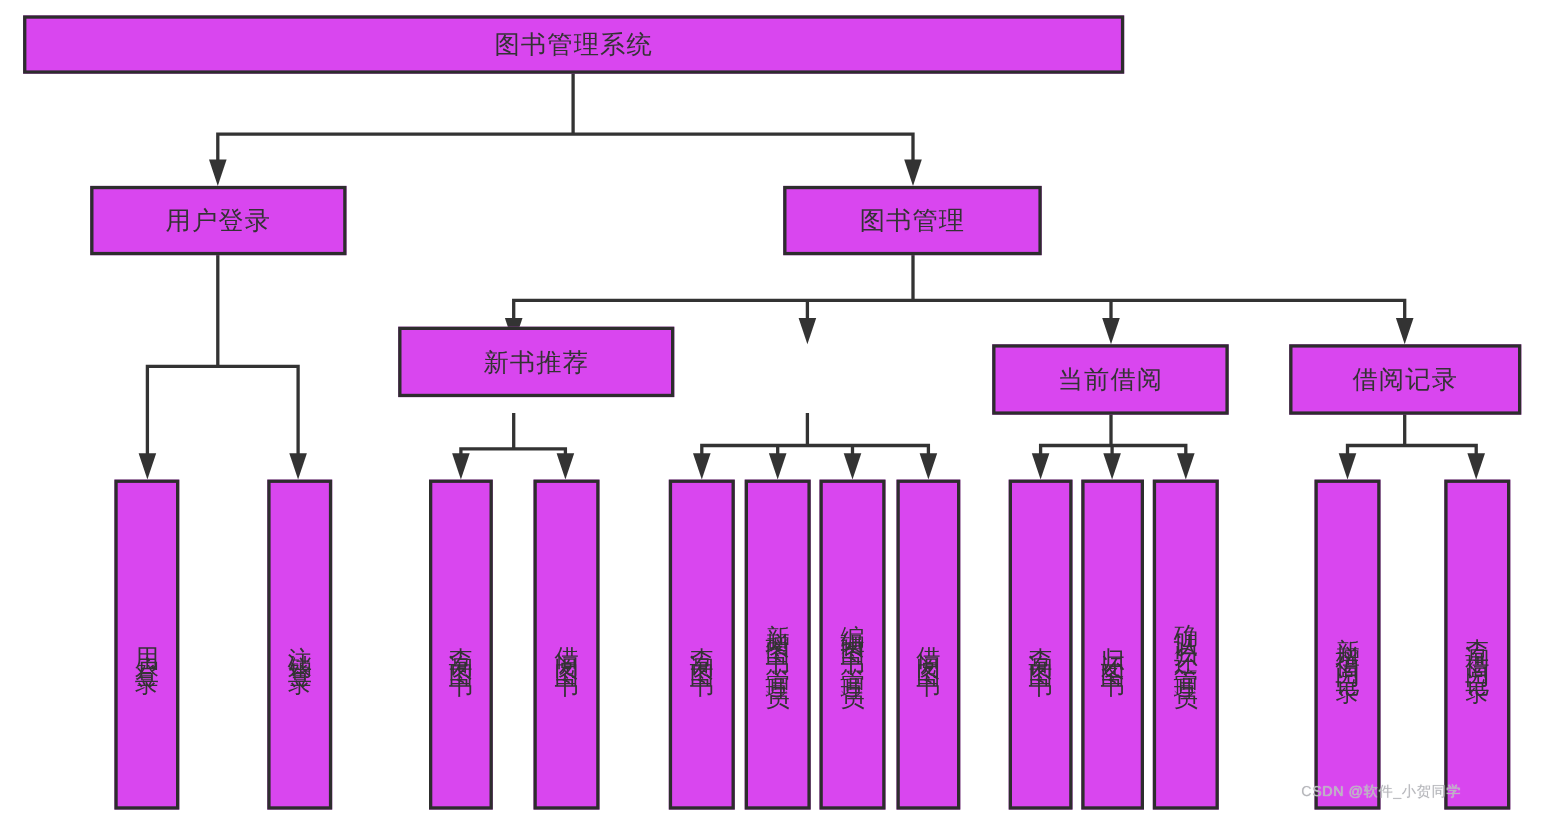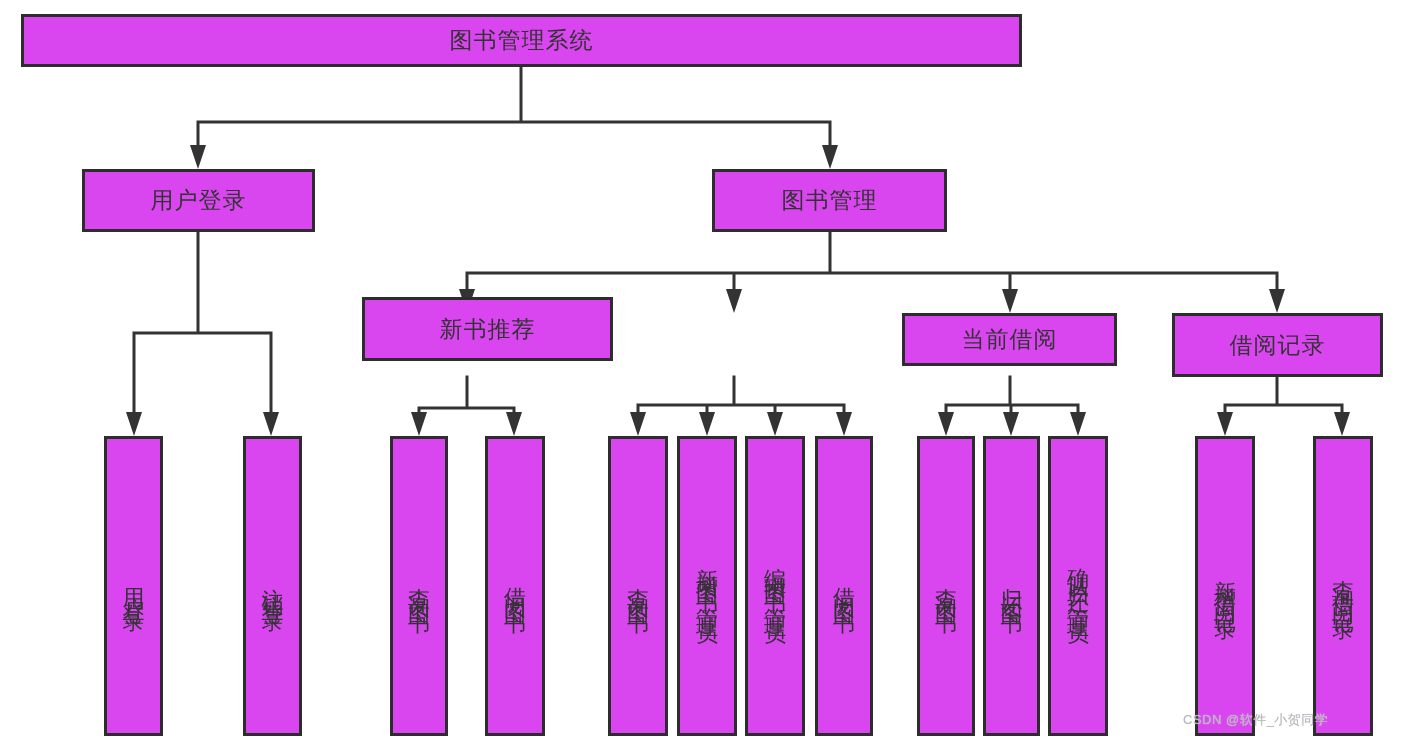--- a/index.html
+++ b/index.html
@@ -89,21 +89,21 @@
   <div class="box" style="left:82px;top:169px;width:233px;height:63px">
     <span class="lbl">用户登录</span>
   </div>
   <div class="box" style="left:712px;top:169px;width:235px;height:63px">
     <span class="lbl">图书管理</span>
   </div>
 
   <div class="box" style="left:362px;top:297px;width:251px;height:64px">
     <span class="lbl">新书推荐</span>
   </div>
-  <div class="box" style="left:902px;top:313px;width:215px;height:53px">
+  <div class="box" style="left:902px;top:313px;width:215px;height:64px">
     <span class="lbl">当前借阅</span>
   </div>
   <div class="box" style="left:1172px;top:313px;width:211px;height:64px">
     <span class="lbl">借阅记录</span>
   </div>
 
   <div class="box vert" style="left:104px;top:436px;width:59px;height:300px">
     <span class="lbl">用户登录</span>
   </div>
   <div class="box vert" style="left:243px;top:436px;width:59px;height:300px">

